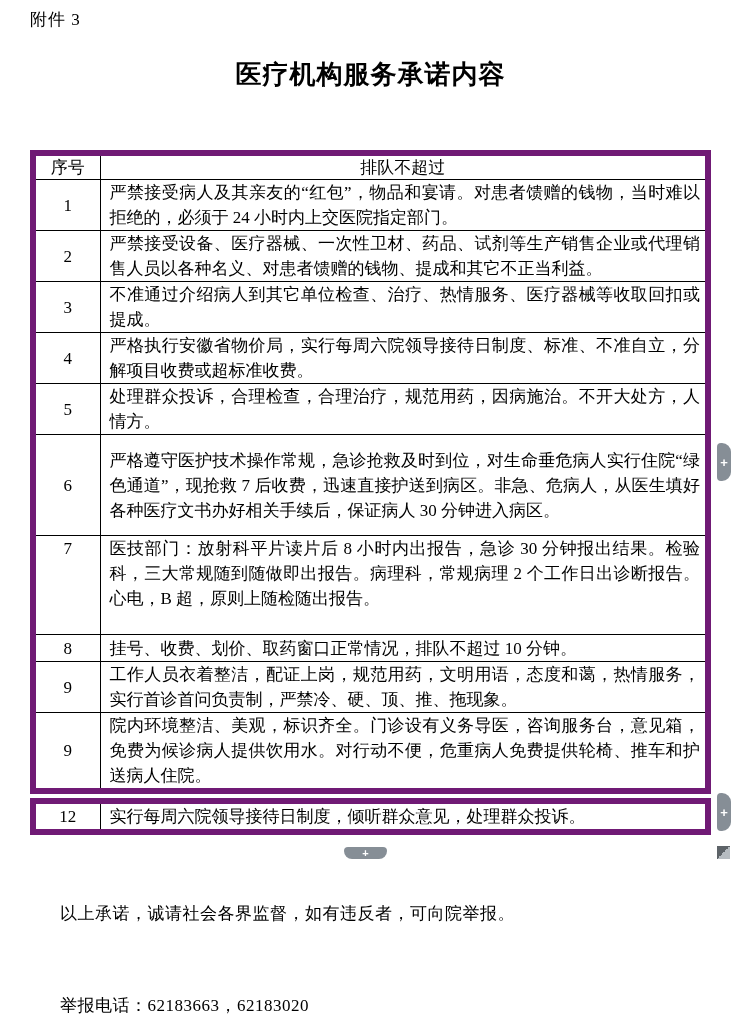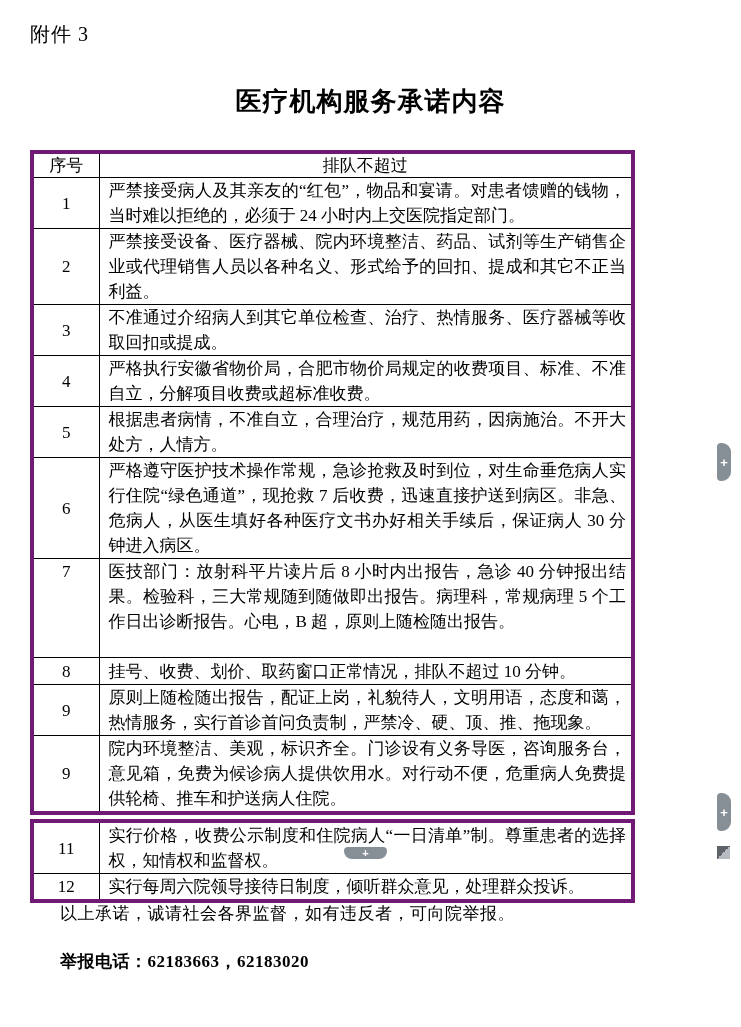--- a/index.html
+++ b/index.html
@@ -2,32 +2,32 @@
 <html><head>
 <meta charset="utf-8">
 <style>
   html,body{margin:0;padding:0;}
   body{
     width:741px;height:1027px;background:#ffffff;color:#000;
     font-family:"Liberation Serif","DejaVu Serif",serif;
     position:relative;overflow:hidden;
   }
   .attachment{
-    position:absolute;left:30px;top:21px;font-size:20px;letter-spacing:1px;
+    position:absolute;left:30px;top:8px;font-size:17px;letter-spacing:1px;
   }
   .doc-title{
     position:absolute;left:0;top:57px;width:741px;text-align:center;
     font-family:"Liberation Sans","DejaVu Sans",sans-serif;
-    font-weight:bold;font-size:26px;letter-spacing:1px;margin-top:27px;
+    font-weight:bold;font-size:26px;letter-spacing:1px;
   }
   
   .table-area{position:absolute;left:30px;top:150px;width:681px;}
   table{
-    border-collapse:collapse;table-layout:fixed;width:605px;
-    border:4px solid #701a75;
+    border-collapse:collapse;table-layout:fixed;width:681px;
+    border:6px solid #701a75;
   }
   table + table{margin-top:4px;}
   th,td{border:1px solid #000;font-weight:normal;}
   th{font-size:17px;height:21px;text-align:center;padding:0;}
   td{font-size:17px;line-height:25px;}
   .c-no{text-align:center;vertical-align:middle;padding:0;}
   .c-content{text-align:justify;padding:0 5px 0 9px;vertical-align:middle;margin-left:40px;}
   
   .move-handle{position:absolute;left:6px;top:131px;width:20px;height:20px;}
   .move-handle i{position:absolute;width:0;height:0;border:4px solid transparent;}
@@ -45,21 +45,21 @@
   .h-right-1{left:717px;top:443px;}
   .h-right-2{left:717px;top:793px;}
   .h-bottom{left:344px;top:847px;width:43px;height:12px;border-radius:4px 4px 8px 8px;font-size:11px;line-height:10px;}
   .resize-glyph{
     position:absolute;left:717px;top:846px;width:13px;height:13px;
     background:linear-gradient(135deg,#5d6368 50%,#b6bcc1 50%);
   }
   
   .footer-line{position:absolute;left:60px;font-size:17px;letter-spacing:0.5px;margin-top:20px;}
   .footer-1{top:882px;}
-  .footer-2{top:930px;font-weight:bold;}
+  .footer-2{top:974px;}
 </style>
 </head>
 <body>
 
 <div class="attachment">附件 3</div>
 
 <div class="doc-title">医疗机构服务承诺内容</div>
 
 <div class="move-handle">
   <i class="mh-up"></i>
@@ -80,66 +80,62 @@
         <th>排队不超过</th>
       </tr>
     </thead>
     <tbody>
         <tr style="height: 51px;">
           <td class="c-no">1</td>
           <td class="c-content">严禁接受病人及其亲友的“红包”，物品和宴请。对患者馈赠的钱物，当时难以拒绝的，必须于 24 小时内上交医院指定部门。</td>
         </tr>
         <tr style="height: 51px;">
           <td class="c-no">2</td>
-          <td class="c-content">严禁接受设备、医疗器械、院内环境整洁、药品、试剂等生产销售企业或代理销售人员以各种名义、形式给予的回扣、提成和其它不正当利益。</td>
+          <td class="c-content">严禁接受设备、医疗器械、一次性卫材、药品、试剂等生产销售企业或代理销售人员以各种名义、对患者馈赠的钱物、提成和其它不正当利益。</td>
         </tr>
         <tr style="height: 50px;">
           <td class="c-no">3</td>
           <td class="c-content">不准通过介绍病人到其它单位检查、治疗、热情服务、医疗器械等收取回扣或提成。</td>
         </tr>
         <tr style="height: 51px;">
           <td class="c-no">4</td>
-          <td class="c-content">严格执行安徽省物价局，合肥市物价局规定的收费项目、标准、不准自立，分解项目收费或超标准收费。</td>
+          <td class="c-content">严格执行安徽省物价局，实行每周六院领导接待日制度、标准、不准自立，分解项目收费或超标准收费。</td>
         </tr>
         <tr style="height: 51px;">
           <td class="c-no">5</td>
-          <td class="c-content">根据患者病情，不准自立，合理治疗，规范用药，因病施治。不开大处方，人情方。</td>
+          <td class="c-content">处理群众投诉，合理检查，合理治疗，规范用药，因病施治。不开大处方，人情方。</td>
         </tr>
         <tr style="height: 101px;">
           <td class="c-no">6</td>
           <td class="c-content">严格遵守医护技术操作常规，急诊抢救及时到位，对生命垂危病人实行住院“绿色通道”，现抢救 7 后收费，迅速直接护送到病区。非急、危病人，从医生填好各种医疗文书办好相关手续后，保证病人 30 分钟进入病区。</td>
         </tr>
         <tr style="height: 99px;">
           <td class="c-no" style="vertical-align: top;">7</td>
-          <td class="c-content" style="vertical-align: top;">医技部门：放射科平片读片后 8 小时内出报告，急诊 40 分钟报出结果。检验科，三大常规随到随做即出报告。病理科，常规病理 5 个工作日出诊断报告。心电，B 超，原则上随检随出报告。</td>
+          <td class="c-content" style="vertical-align: top;">医技部门：放射科平片读片后 8 小时内出报告，急诊 30 分钟报出结果。检验科，三大常规随到随做即出报告。病理科，常规病理 2 个工作日出诊断报告。心电，B 超，原则上随检随出报告。</td>
         </tr>
         <tr style="height: 27px;">
           <td class="c-no">8</td>
           <td class="c-content">挂号、收费、划价、取药窗口正常情况，排队不超过 10 分钟。</td>
         </tr>
         <tr style="height: 50px;">
           <td class="c-no">9</td>
-          <td class="c-content">原则上随检随出报告，配证上岗，礼貌待人，文明用语，态度和蔼，热情服务，实行首诊首问负责制，严禁冷、硬、顶、推、拖现象。</td>
+          <td class="c-content">工作人员衣着整洁，配证上岗，规范用药，文明用语，态度和蔼，热情服务，实行首诊首问负责制，严禁冷、硬、顶、推、拖现象。</td>
         </tr>
         <tr style="height: 75px;">
           <td class="c-no">9</td>
           <td class="c-content">院内环境整洁、美观，标识齐全。门诊设有义务导医，咨询服务台，意见箱，免费为候诊病人提供饮用水。对行动不便，危重病人免费提供轮椅、推车和护送病人住院。</td>
         </tr>
       </tbody>
   </table>
   <table>
     <colgroup>
         <col style="width:67px">
         <col>
       </colgroup>
     <tbody>
-        <tr style="height: 50px;">
-          <td class="c-no">11</td>
-          <td class="c-content">实行价格，收费公示制度和住院病人“一日清单”制。尊重患者的选择权，知情权和监督权。</td>
-        </tr>
         <tr style="height: 27px;">
           <td class="c-no">12</td>
           <td class="c-content">实行每周六院领导接待日制度，倾听群众意见，处理群众投诉。</td>
         </tr>
       </tbody>
   </table>
 </div>
 
 <div class="plus-handle h-right h-right-1">
   <span>+</span>

